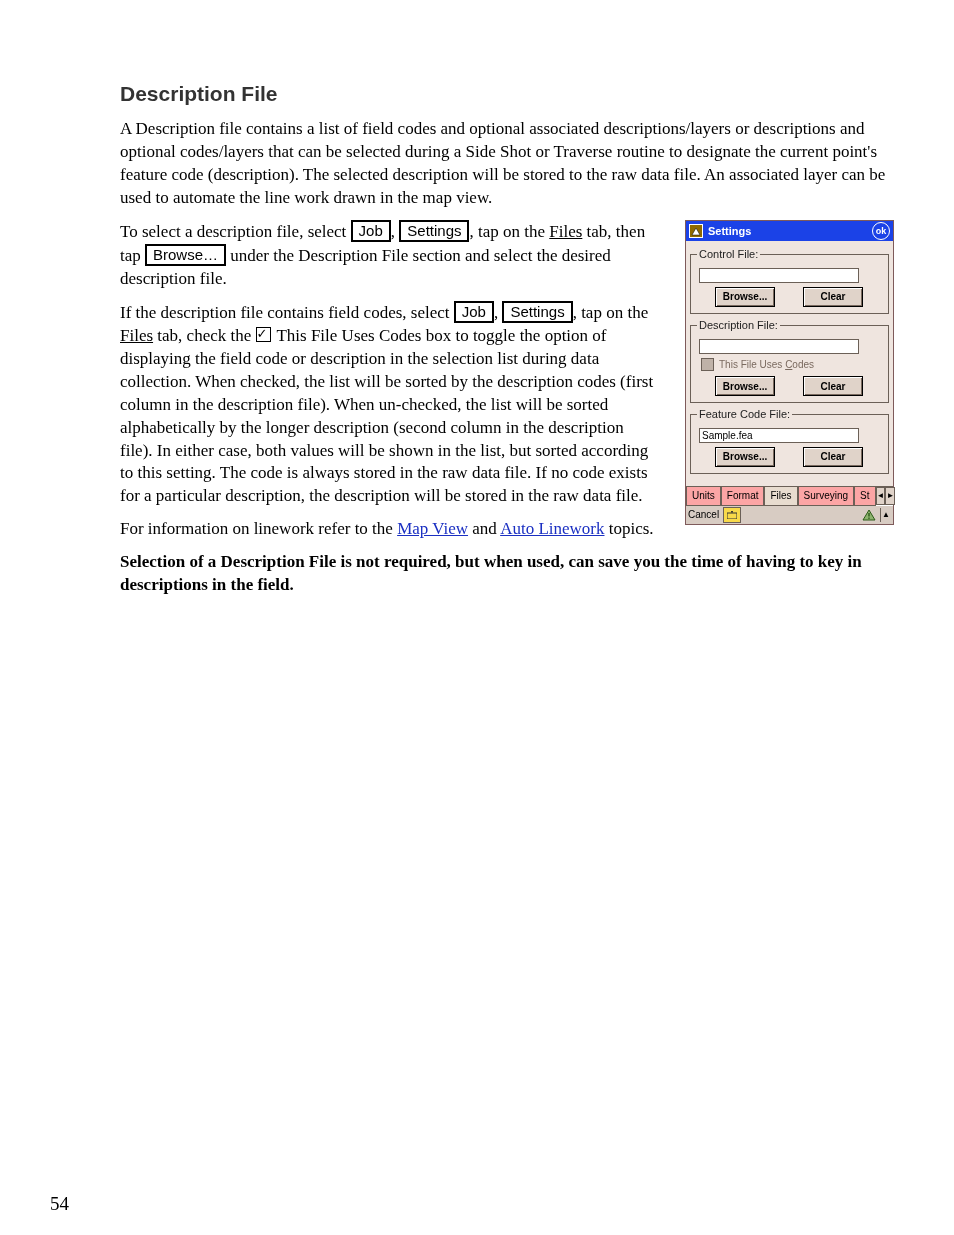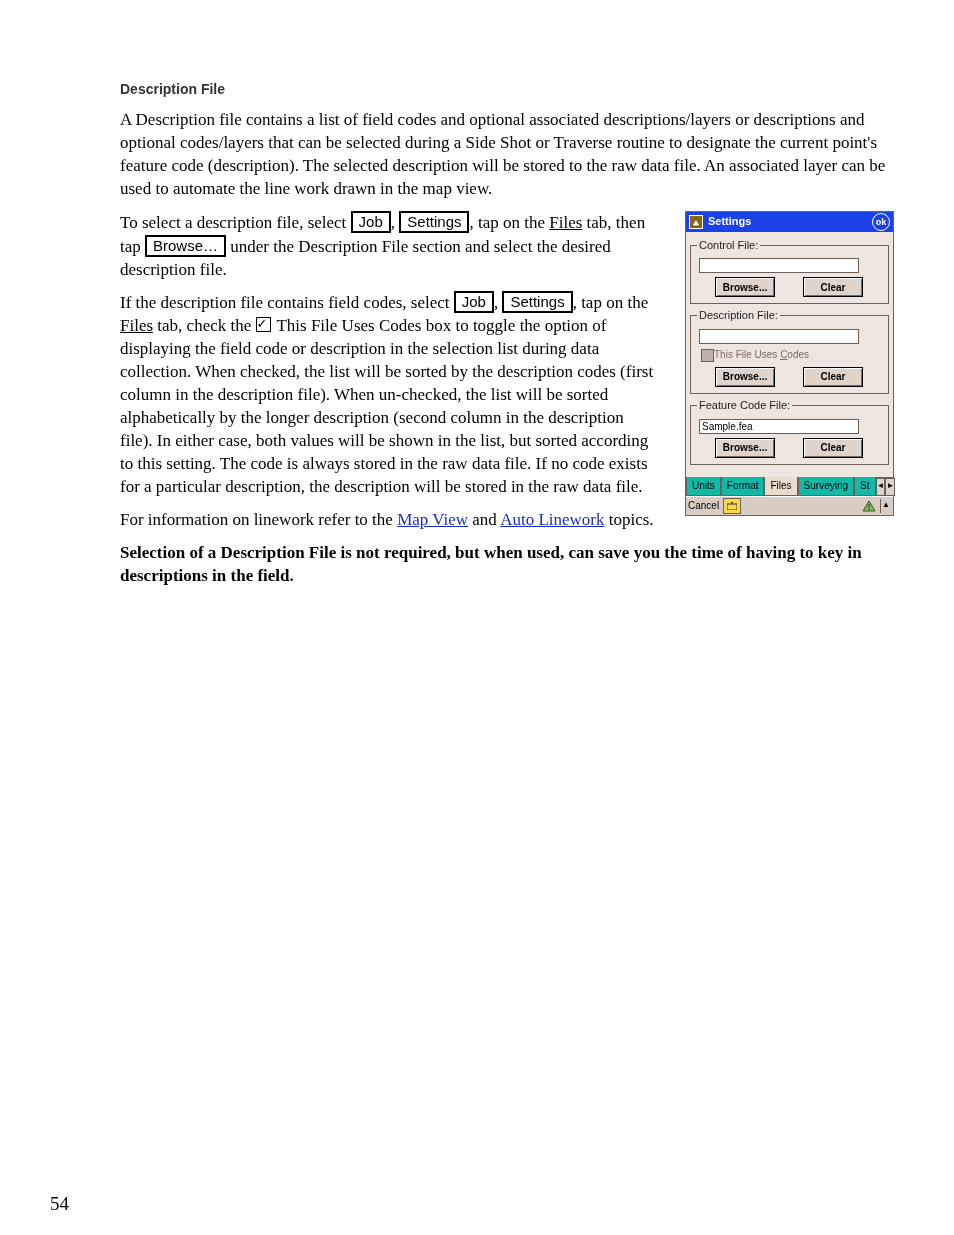--- a/index.html
+++ b/index.html
@@ -9,21 +9,21 @@
     color: #000;
     width: 954px;
     box-sizing: border-box;
     padding: 80px 60px 40px 120px;
     font-size: 17px;
     line-height: 1.35;
   }
   h2.heading {
     font-family: Arial, Helvetica, sans-serif;
     font-weight: 700;
-    font-size: 14px;
+    font-size: 21px;
     color: #333;
     margin: 0 0 10px;
   }
   .screenshot {
     float: right;
     width: 207px;
     margin: 0 0 20px 30px;
     border: 1px solid #7e5a5a;
     background: #efe3dc;
     font-family: "MS Sans Serif", Tahoma, Arial, sans-serif;
@@ -96,20 +96,21 @@
     font-size: 10px;
     background: #e0d3c9;
     border: 1px solid #000;
     box-shadow: inset 1px 1px 0 #fff, inset -1px -1px 0 #7a6a5f;
     display: flex; align-items: center; justify-content: center;
     cursor: pointer;
     font-weight: 700;
   }
   .chkrow {
     display: flex; align-items: center;
+    gap: 5px;
     margin: 3px 0 5px 4px;
   }
   .chk {
     width: 13px; height: 13px;
     border: 1px solid #6b6057;
     background: #bfb2a8;
     box-sizing: border-box;
   }
   .chk-label {
     font-size: 10px;
@@ -123,21 +124,21 @@
     border-top: 1px solid #6b6057;
     height: 18px;
     font-size: 10px;
   }
   .tab {
     border: 1px solid #6b6057;
     border-top: none;
     padding: 1px 5px;
     height: 16px;
     display: flex; align-items: center;
-    background: #14b8a6;
+    background: #fca5a5;
     cursor: pointer;
   }
   .tab.sel { background: #e8dccf; font-weight: 400; }
   .scrollbtn {
     width: 12px; height: 16px;
     border: 1px solid #6b6057;
     display: flex; align-items: center; justify-content: center;
     font-size: 8px;
     background: #e0d3c9;
     cursor: pointer;

